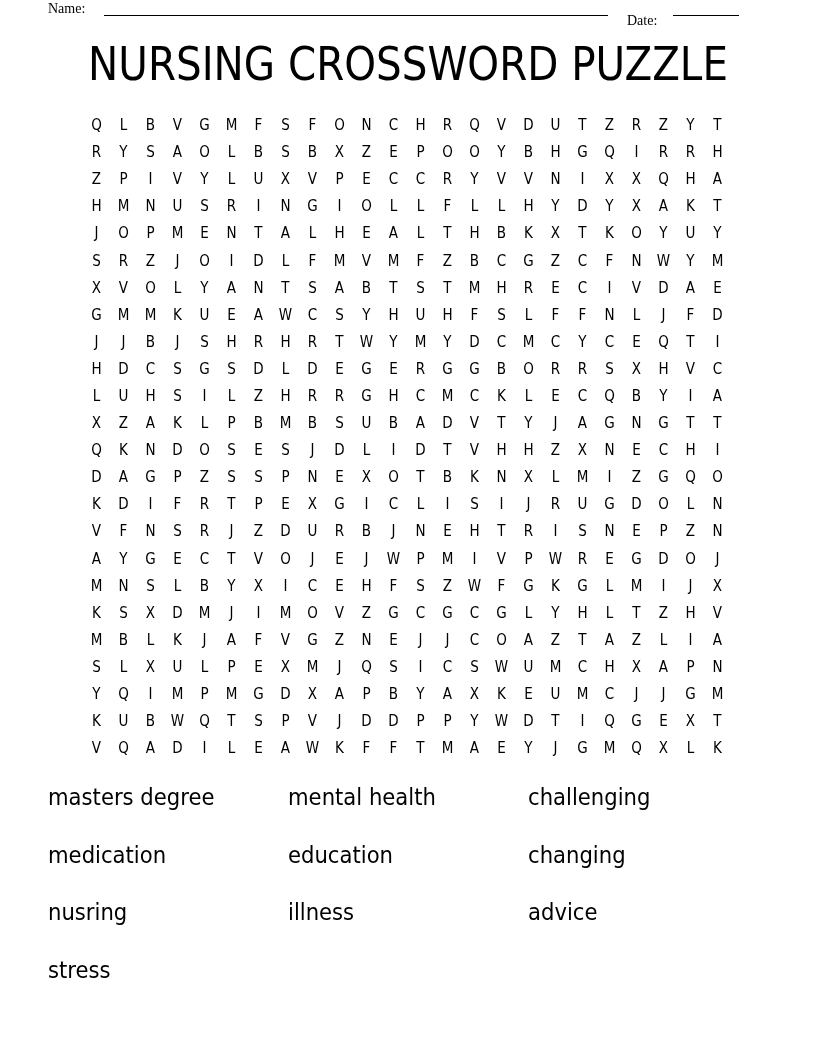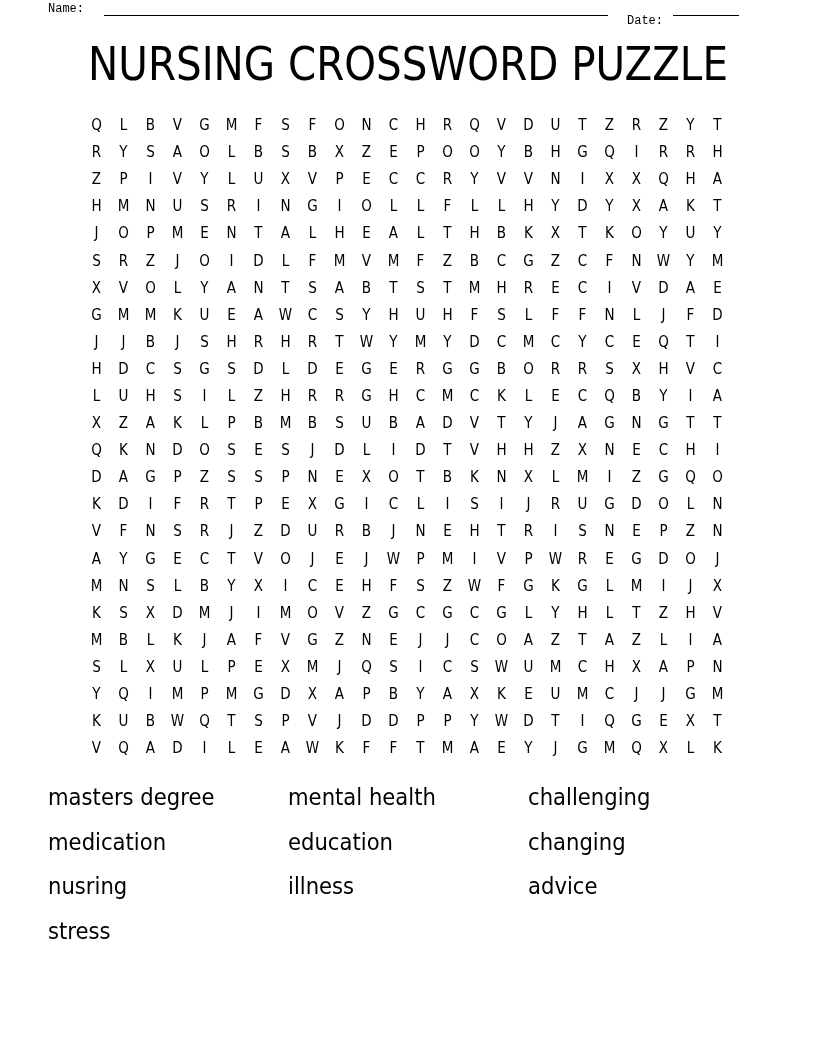--- a/index.html
+++ b/index.html
@@ -1,39 +1,39 @@
 <!DOCTYPE html>
 <html><head>
 <meta charset="utf-8">
 <style>
   html, body { margin: 0; padding: 0; background: #ffffff; }
   body { width: 816px; height: 1056px; position: relative; overflow: hidden; color: #000; }
   .header-line {
     position: absolute; top: 0; left: 48px; width: 700px; height: 20px;
-    font-family: Liberation Mono, monospace; font-size: 12px; line-height: 18px;
+    font-family: Liberation Serif, serif; font-size: 14px; line-height: 18px;
   }
   .header-line .name-label { position: absolute; left: 0; top: 0; }
   .header-line .name-blank { position: absolute; left: 56px; top: 0; width: 504px; border-bottom: 1px solid #000; height: 15px; }
   .header-line .date-label { position: absolute; left: 579px; top: 12px; }
   .header-line .date-blank { position: absolute; left: 625px; top: 0; width: 66px; border-bottom: 1px solid #000; height: 15px; }
   .title {
     position: absolute; top: 34px; left: 0; width: 816px; text-align: center;
     font-family: "DejaVu Sans", sans-serif; font-size: 47px; line-height: 60px;
     letter-spacing: 0px; transform: scaleX(0.86); transform-origin: 408px 0;
   }
   .grid { position: absolute; top: 112px; left: 83px; }
   .grid-row { display: flex; height: 27.1px; align-items: center; }
   .cell {
     width: 27px; text-align: center;
     font-family: "DejaVu Sans", sans-serif; font-size: 15px; line-height: 27px;
     transform: scaleX(0.9);
   }
   .words {
     position: absolute; top: 780px; left: 48px; width: 720px;
-    display: grid; grid-template-columns: 240px 240px 240px; row-gap: 10px;
+    display: grid; grid-template-columns: 240px 240px 240px; row-gap: 23px;
   }
   .word {
     font-family: "DejaVu Sans", sans-serif; font-size: 23px; line-height: 34.5px;
     transform: scaleX(0.92); transform-origin: 0 0; white-space: nowrap;
   }
 </style>
 </head>
 <body>
 
 <div class="header-line">

